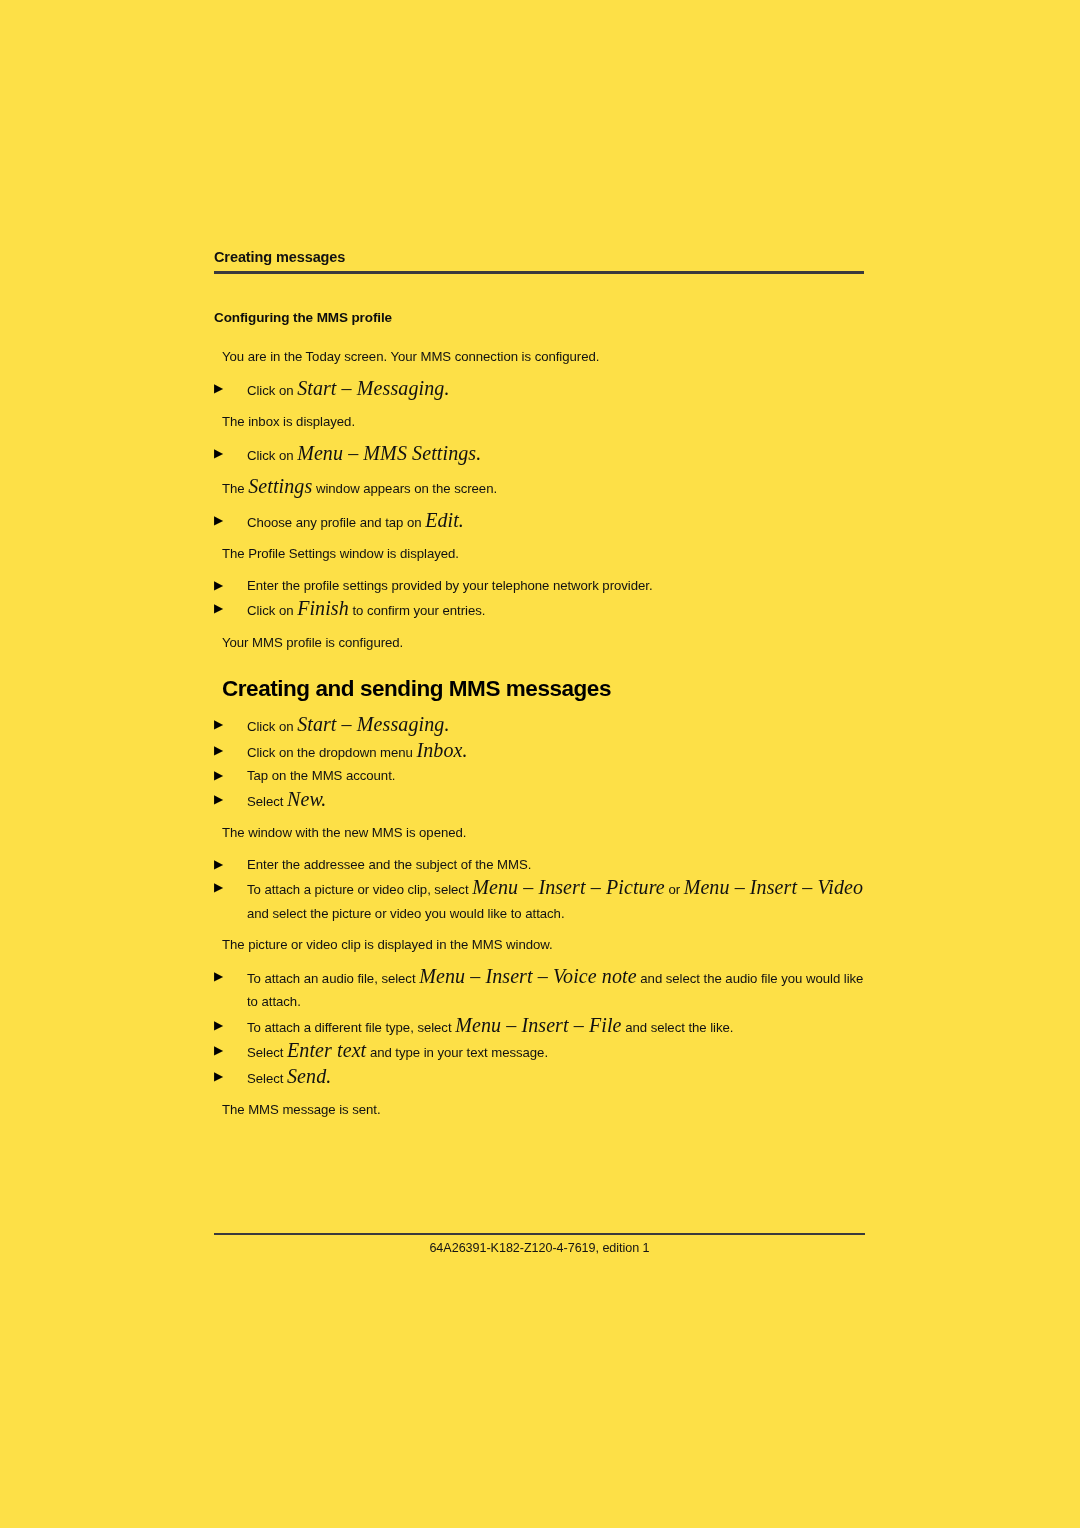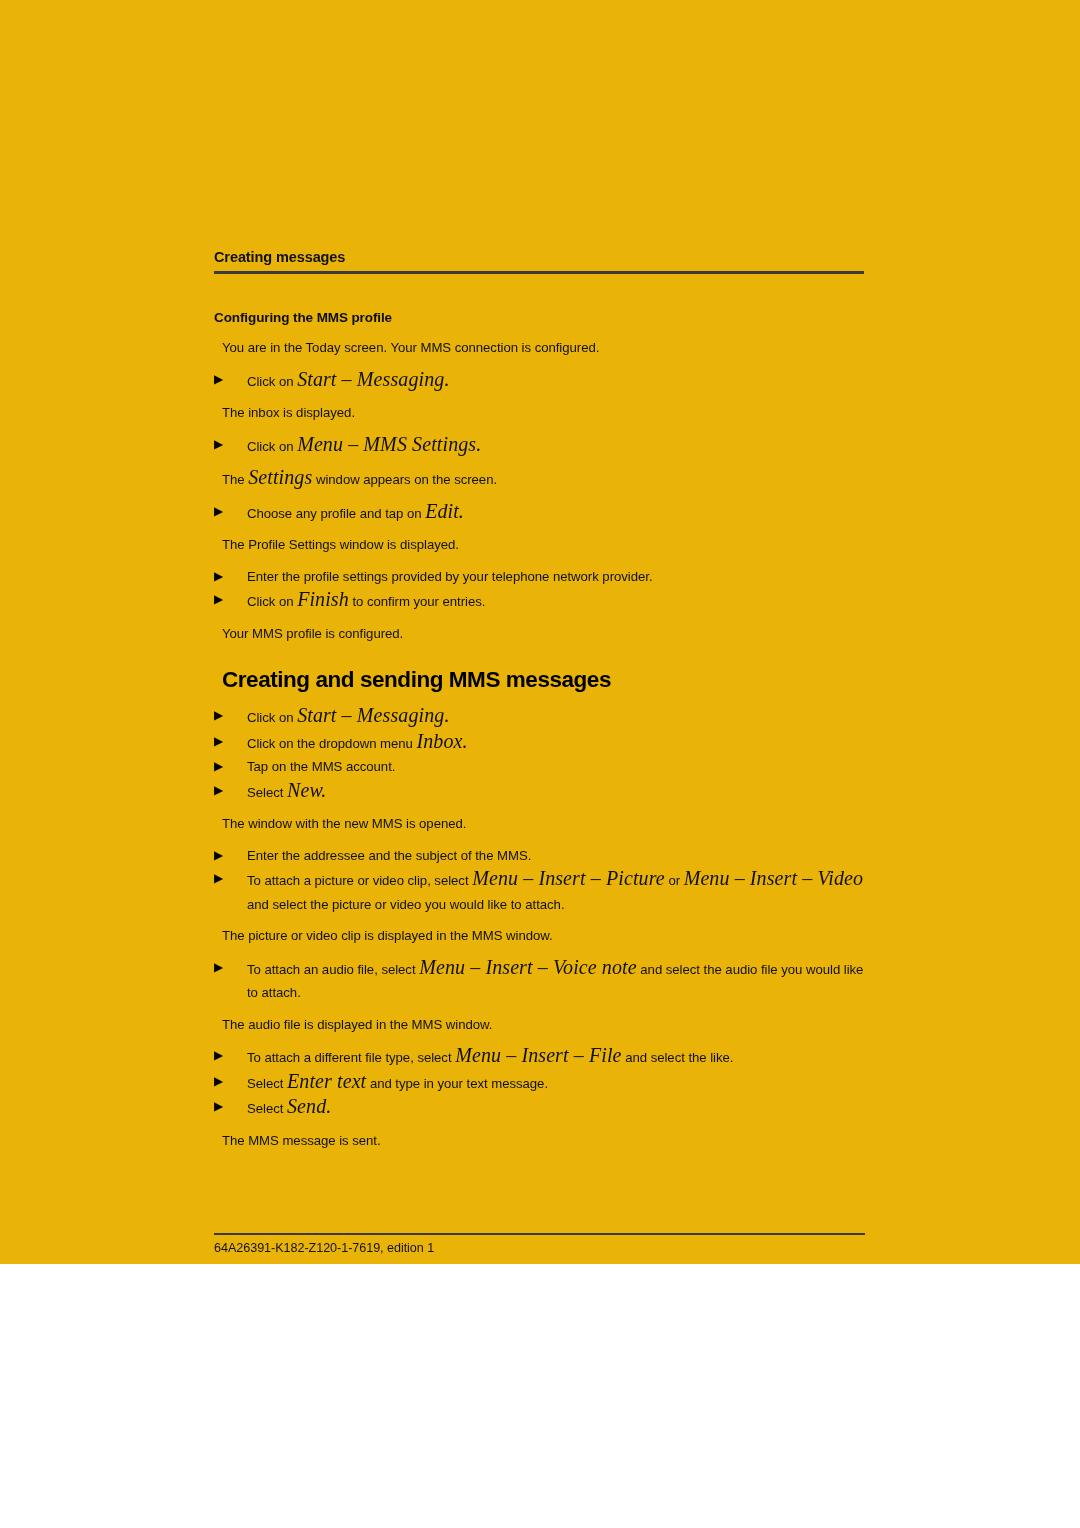--- a/index.html
+++ b/index.html
@@ -15,22 +15,22 @@
     font-family: "Liberation Sans", sans-serif;
     color: #000000;
     -webkit-font-smoothing: antialiased;
   }
 
   .page {
     position: absolute;
     left: 0;
     top: 0;
     width: 1080px;
-    height: 1264px;
-    background: #eab308;
+    height: 1528px;
+    background: #fde047;
   }
 
   
   .running-header {
     position: absolute;
     left: 214px;
     top: 248px;
     width: 650px;
   }
   .running-header-title {
@@ -52,21 +52,21 @@
     position: absolute;
     left: 214px;
     top: 310px;
     width: 652px;
   }
 
   .sub-heading {
     font-size: 13.5px;
     font-weight: bold;
     letter-spacing: -0.1px;
-    margin: 0 0 11px 0;
+    margin: 0 0 20px 0;
     color: #0d0d0d;
   }
 
   .para {
     font-size: 13.2px;
     line-height: 23.5px;
     margin: 8px;
     color: #111111;
     letter-spacing: -0.05px;
   }
@@ -116,21 +116,21 @@
     width: 651px;
   }
   .footer-rule {
     width: 651px;
     height: 2px;
     background: #3a3a3c;
   }
   .footer-row {
     margin-top: 6px;
     display: flex;
-    justify-content: flex-start;
+    justify-content: center;
     align-items: baseline;
     font-size: 12.6px;
     color: #141414;
     letter-spacing: -0.05px;
   }
 </style>
 </head>
 <body>
 
 <div class="page">
@@ -192,38 +192,37 @@
         </p>
         <p class="step">
           <span class="bullet">▶</span>
           <span class="step-text"><span>To attach a picture or video clip, select </span><i>Menu – Insert – Picture</i><span> or </span><i>Menu – Insert – Video</i><span> and select the picture or video you would like to attach.</span></span>
         </p>
         <p class="para"><span>The picture or video clip is displayed in the MMS window.</span></p>
         <p class="step">
           <span class="bullet">▶</span>
           <span class="step-text"><span>To attach an audio file, select </span><i>Menu – Insert – Voice note</i><span> and select the audio file you would like to attach.</span></span>
         </p>
-        <p class="para"><span>The audio file is displayed in the MMS window.</span></p>
         <p class="step">
           <span class="bullet">▶</span>
           <span class="step-text"><span>To attach a different file type, select </span><i>Menu – Insert – File</i><span> and select the like.</span></span>
         </p>
         <p class="step">
           <span class="bullet">▶</span>
           <span class="step-text"><span>Select </span><i>Enter text</i><span> and type in your text message.</span></span>
         </p>
         <p class="step">
           <span class="bullet">▶</span>
           <span class="step-text"><span>Select </span><i>Send.</i></span>
         </p>
         <p class="para"><span>The MMS message is sent.</span></p>
       </div>
   </div>
 
   <div class="footer">
     <div class="footer-rule"></div>
     <div class="footer-row">
       <span>64</span>
-      <span>A26391-K182-Z120-1-7619, edition 1</span>
+      <span>A26391-K182-Z120-4-7619, edition 1</span>
     </div>
   </div>
 
 </div>
 
 </body></html>

